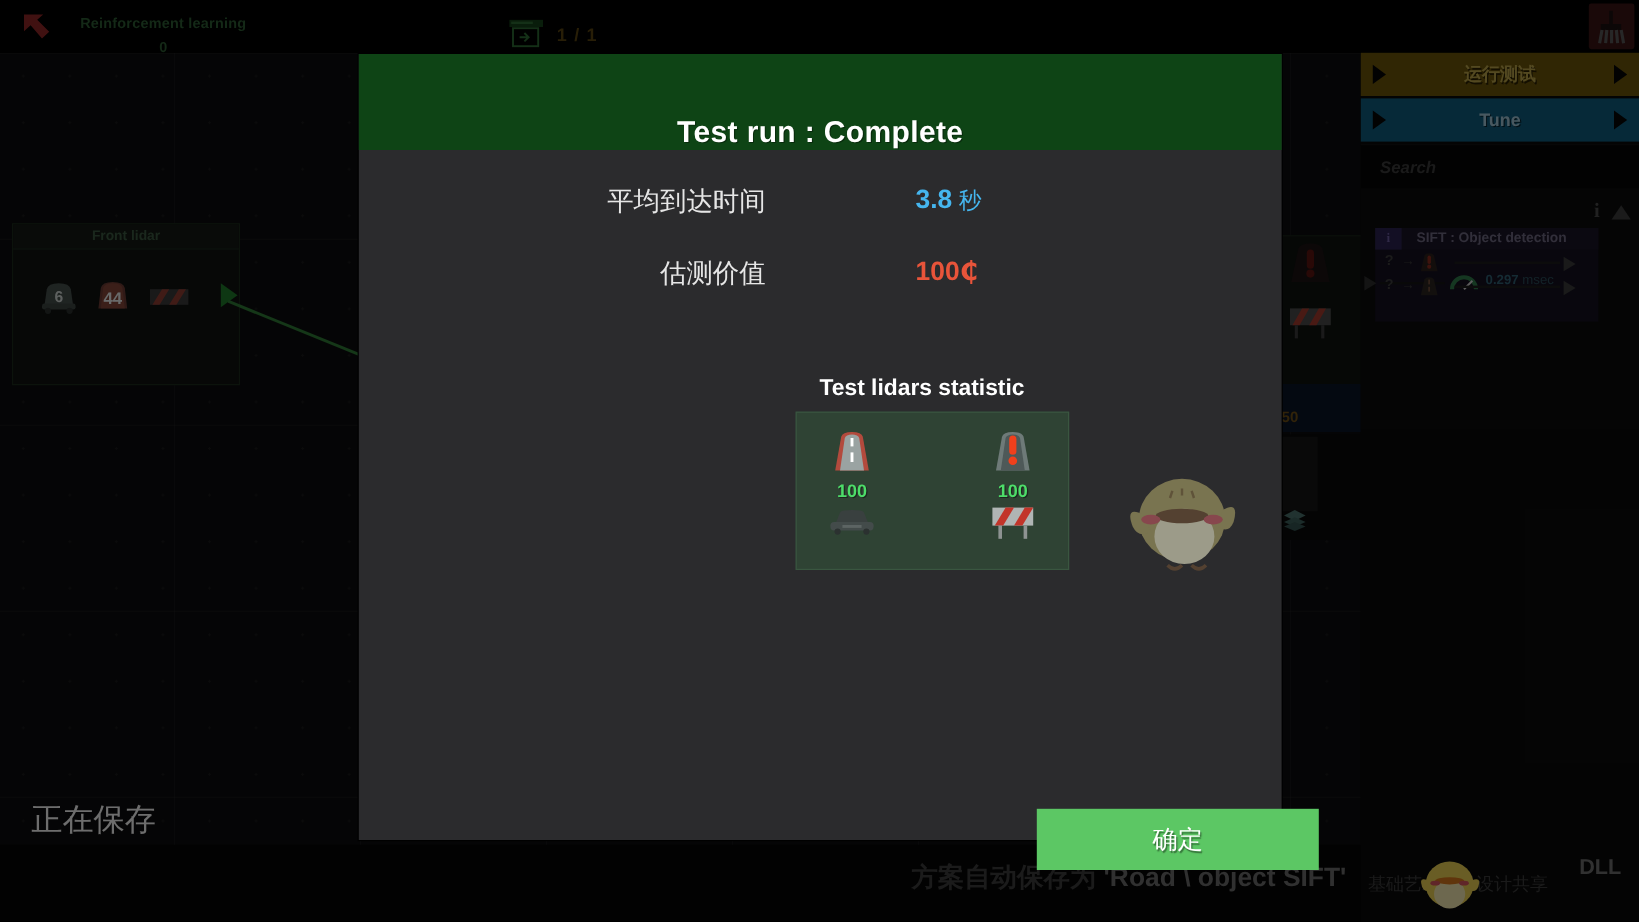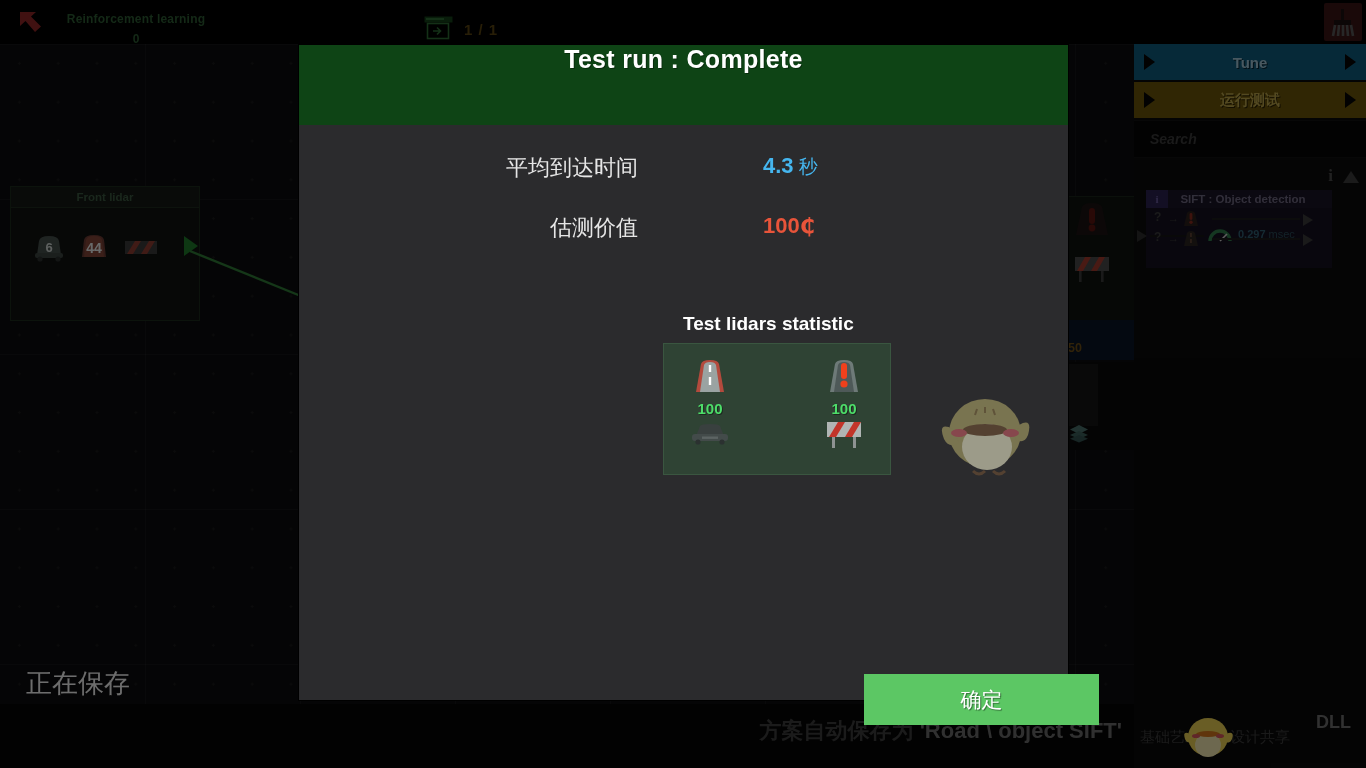--- a/index.html
+++ b/index.html
@@ -158,21 +158,21 @@
   }
   .wm-3dm .a{color:#e0541a;} .wm-3dm .b{color:#39a9dd;}
   .wm-dll{position:absolute;left:176px;top:0px;font-size:18px;font-weight:bold;color:#6d6d6d;}
   
   #modal-dim{position:absolute;inset:0;background:rgba(0,0,0,.55);}
   #modal{
     position:absolute;left:299px;top:45px;width:769px;height:655px;
     background:#2b2b2d;box-shadow:0 0 0 1px #000;
   }
   #modal-head{
-    height:80px;background:#0e4415;display:flex;align-items:flex-start;justify-content:center;
+    height:80px;background:#0e4415;display:flex;align-items:flex-end;justify-content:center;
   }
   #modal-title{
     font-size:25px;font-weight:bold;color:#fff;letter-spacing:.3px;
     text-shadow:1px 1px 0 rgba(0,0,0,.35);
   }
   .stat-row{position:relative;height:60px;}
   .stat-label{
     position:absolute;right:430px;top:0;font-size:22px;color:#e6e6e6;
     font-family:"DejaVu Sans","Liberation Sans",sans-serif;
   }
@@ -304,29 +304,29 @@
   <div class="layers-ico">
     <svg width="22" height="22" viewBox="0 0 22 22">
       <path d="M11 3 L20 7.5 L11 12 L2 7.5 Z" fill="#49706b"></path>
       <path d="M11 9 L20 13 L11 17 L2 13 Z" fill="#3d615c"></path>
       <path d="M11 13 L20 16.8 L11 20.6 L2 16.8 Z" fill="#335350"></path>
     </svg>
   </div>
 
   <div id="sidebar">
 
+    <div class="side-btn" id="btn-run">
+      <span class="tri r"></span>
+      <span class="lbl">运行测试</span>
+      <span class="tri r"></span>
+    </div>
+
     <div class="side-btn" id="btn-tune">
       <span class="tri r"></span>
       <span class="lbl">Tune</span>
-      <span class="tri r"></span>
-    </div>
-
-    <div class="side-btn" id="btn-run">
-      <span class="tri r"></span>
-      <span class="lbl">运行测试</span>
       <span class="tri r"></span>
     </div>
 
     <div id="search-box">
       <input id="search-input" type="text" placeholder="Search" style="">
     </div>
 
     <div id="side-list">
       <div class="info-i">i</div>
       <div class="scroll-up">
@@ -417,21 +417,21 @@
 
   <div id="modal-dim"></div>
 
   <div id="modal">
     <div id="modal-head">
       <div id="modal-title">Test run : Complete</div>
     </div>
 
     <div class="stat-row" id="row-time">
       <span class="stat-label">平均到达时间</span>
-      <span class="stat-value" id="val-time"><span>4.3</span><span class="u"> 秒</span></span>
+      <span class="stat-value" id="val-time"><span>3.8</span><span class="u"> 秒</span></span>
     </div>
 
     <div class="stat-row">
       <span class="stat-label">估测价值</span>
       <span class="stat-value" id="val-cost"><span>100</span><span class="cur">₵</span></span>
     </div>
 
     <div id="lidar-sec-title">Test lidars statistic</div>
 
     <div id="lidar-box">

